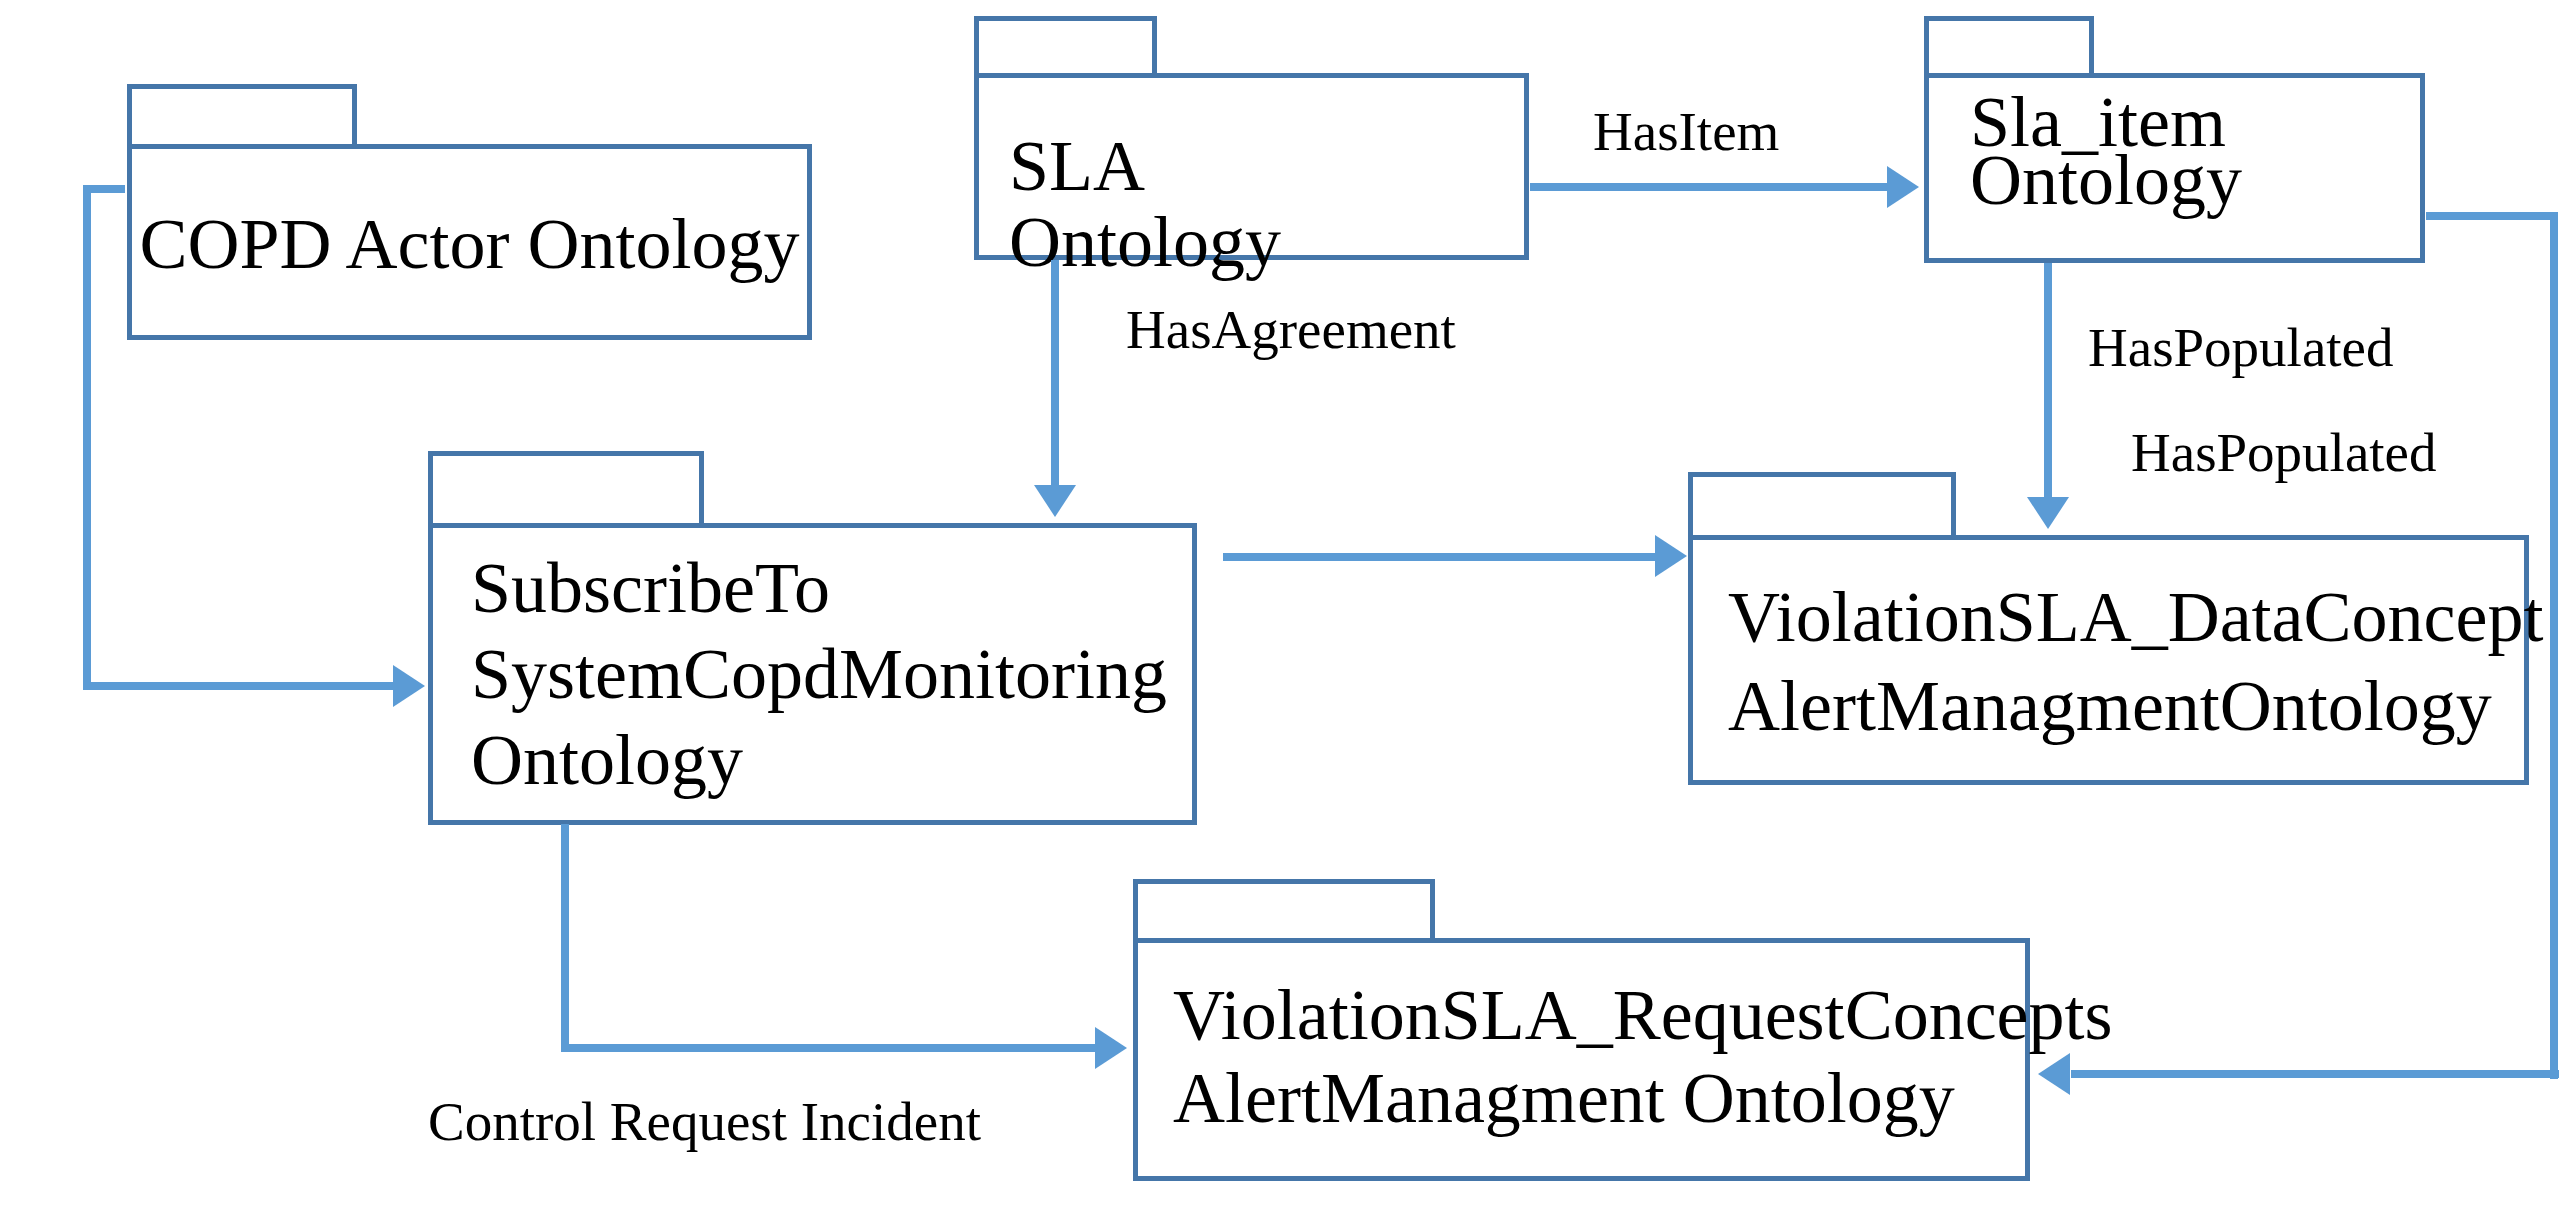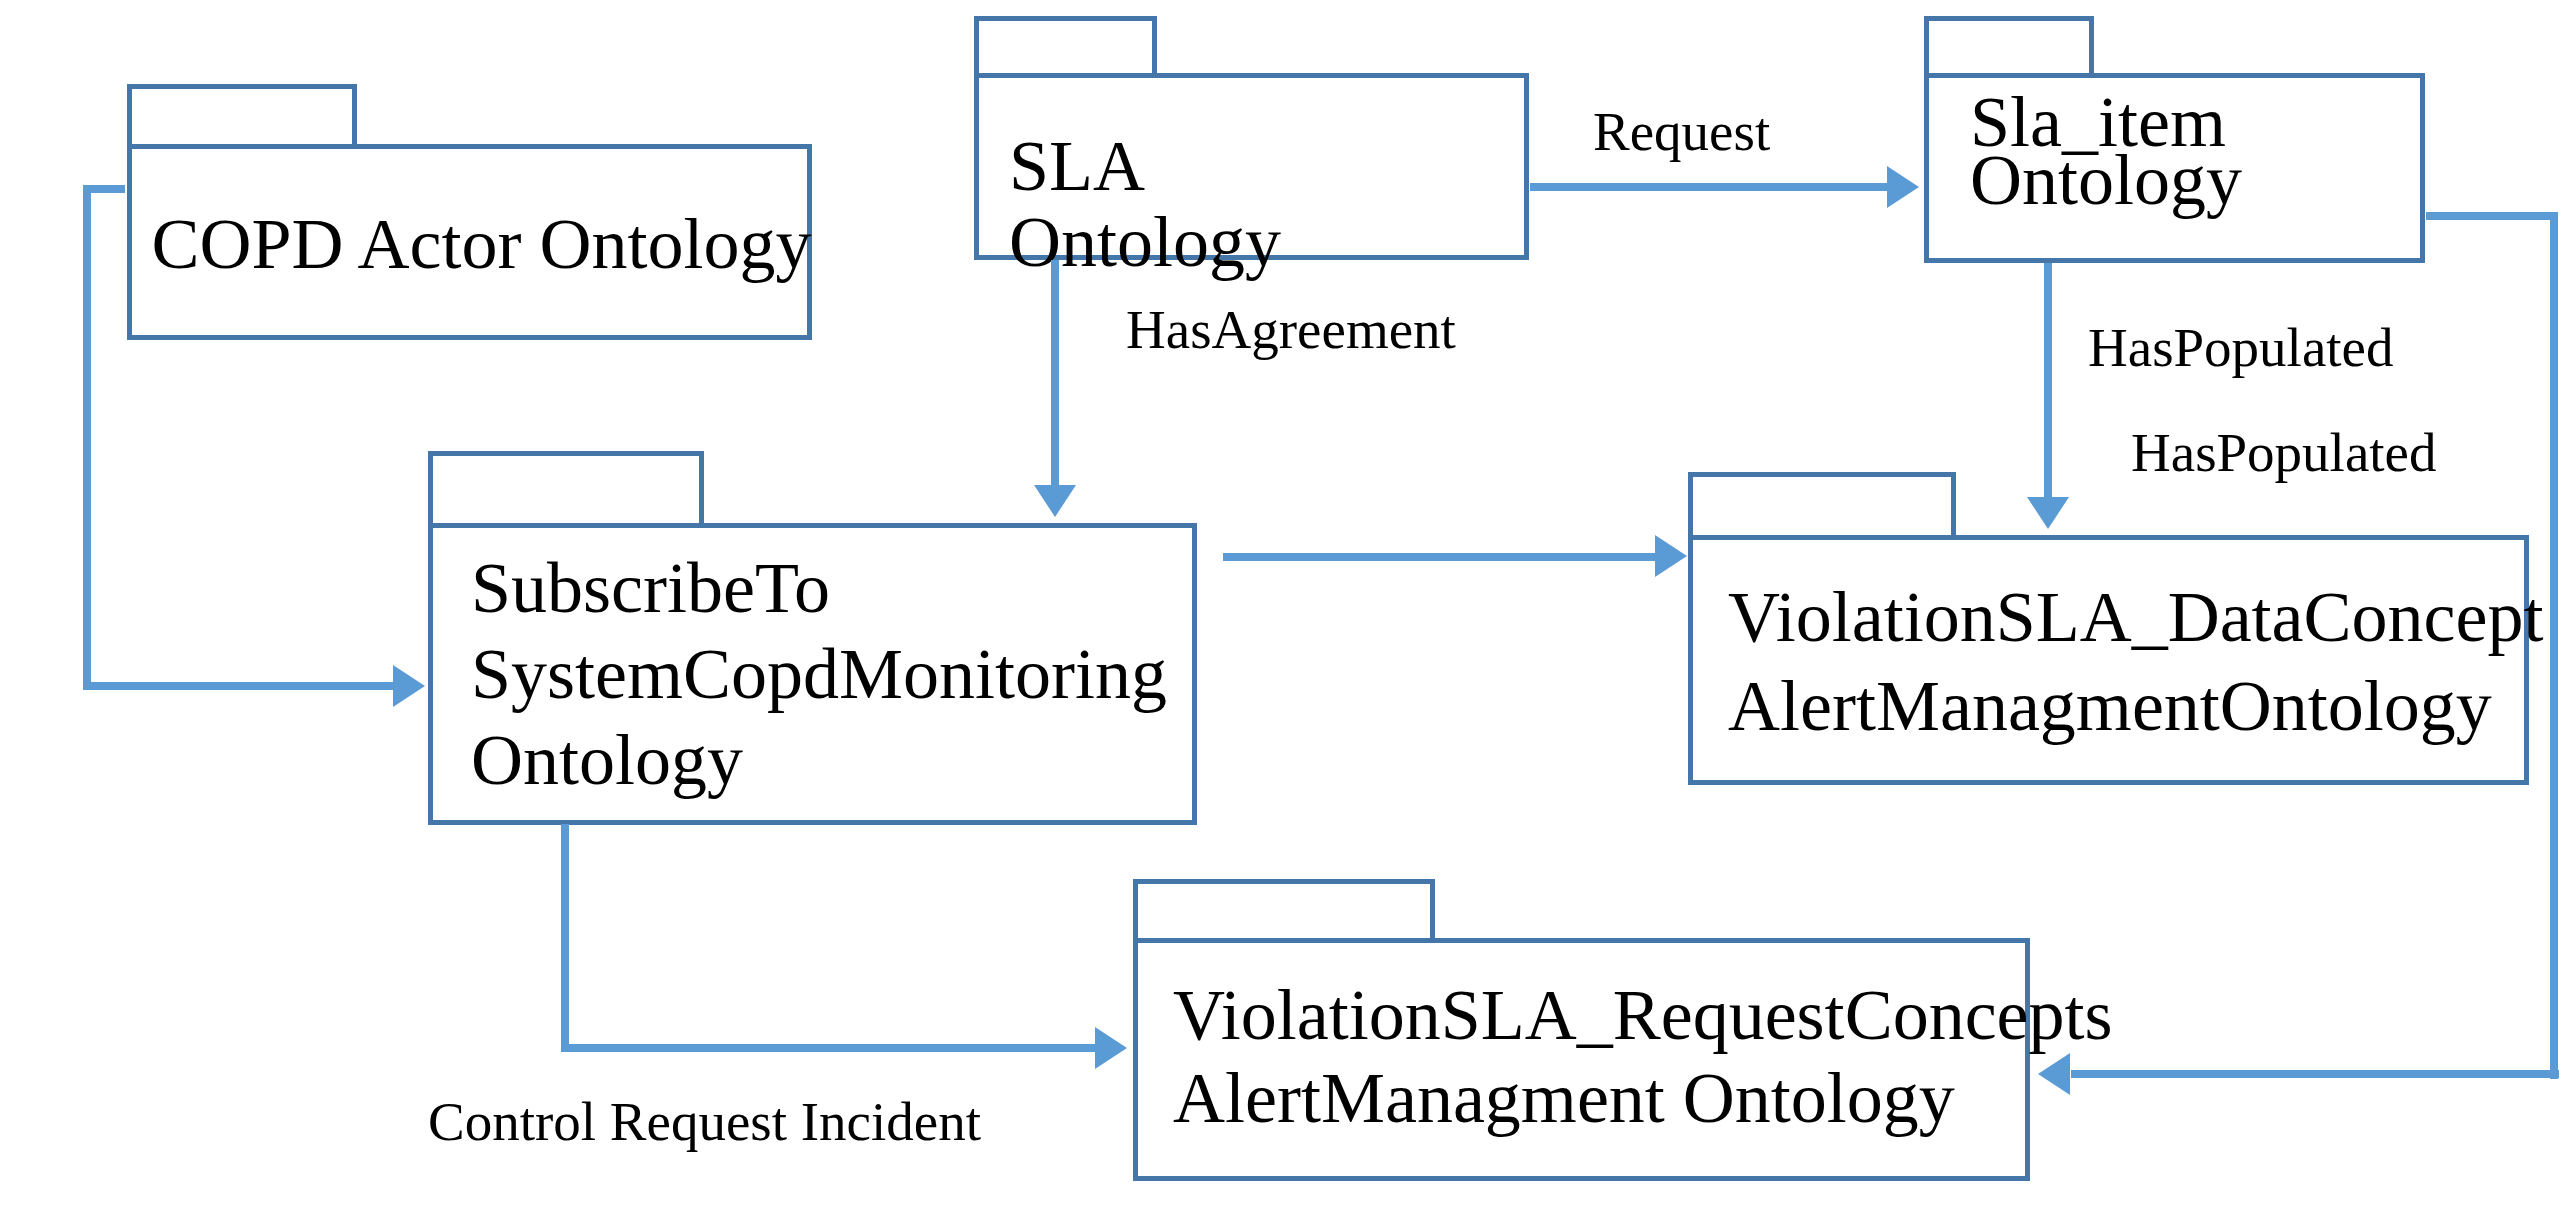--- a/index.html
+++ b/index.html
@@ -31,21 +31,21 @@
   .edge-lbl.big{font-size:62px;}
 </style>
 </head>
 <body>
 
 <div id="stage">
 
   <div class="pkg">
     <div class="tab" style="left:127px;top:84px;width:230px;height:66px;"></div>
     <div class="body" style="left:127px;top:144px;width:685px;height:196px;"></div>
-    <div class="lbl" style="left:127px;top:206px;width:685px;text-align:center;margin-left:12px;">COPD Actor Ontology</div>
+    <div class="lbl" style="left:127px;top:206px;width:685px;text-align:center;">COPD Actor Ontology</div>
   </div>
 
   <div class="pkg">
     <div class="tab" style="left:974px;top:16px;width:183px;height:62px;"></div>
     <div class="body" style="left:974px;top:73px;width:555px;height:187px;"></div>
     <div class="lbl" style="left:1009px;top:128px;">SLA Ontology</div>
   </div>
 
   <div class="pkg">
     <div class="tab" style="left:1924px;top:16px;width:170px;height:62px;"></div>
@@ -76,21 +76,21 @@
 AlertManagment Ontology</div>
   </div>
 
   <div class="seg" style="left:83px;top:185px;width:42px;height:8px;"></div>
   <div class="seg" style="left:83px;top:185px;width:8px;height:505px;"></div>
   <div class="seg" style="left:83px;top:682px;width:310px;height:8px;"></div>
   <div class="ah ah-r" style="left:393px;top:665px;"></div>
 
   <div class="seg" style="left:1530px;top:183px;width:357px;height:8px;"></div>
   <div class="ah ah-r" style="left:1887px;top:166px;"></div>
-  <div class="edge-lbl" style="left:1593px;top:94px;">Request</div>
+  <div class="edge-lbl" style="left:1593px;top:94px;">HasItem</div>
 
   <div class="seg" style="left:1051px;top:260px;width:8px;height:227px;"></div>
   <div class="ah ah-d" style="left:1034px;top:485px;"></div>
   <div class="edge-lbl" style="left:1126px;top:292px;text-align:center;">HasAgreement</div>
 
   <div class="seg" style="left:2044px;top:263px;width:8px;height:235px;"></div>
   <div class="ah ah-d" style="left:2027px;top:497px;"></div>
   <div class="edge-lbl" style="left:2088px;top:310px;">HasPopulated</div>
   <div class="edge-lbl" style="left:2131px;top:415px;">HasPopulated</div>
 

